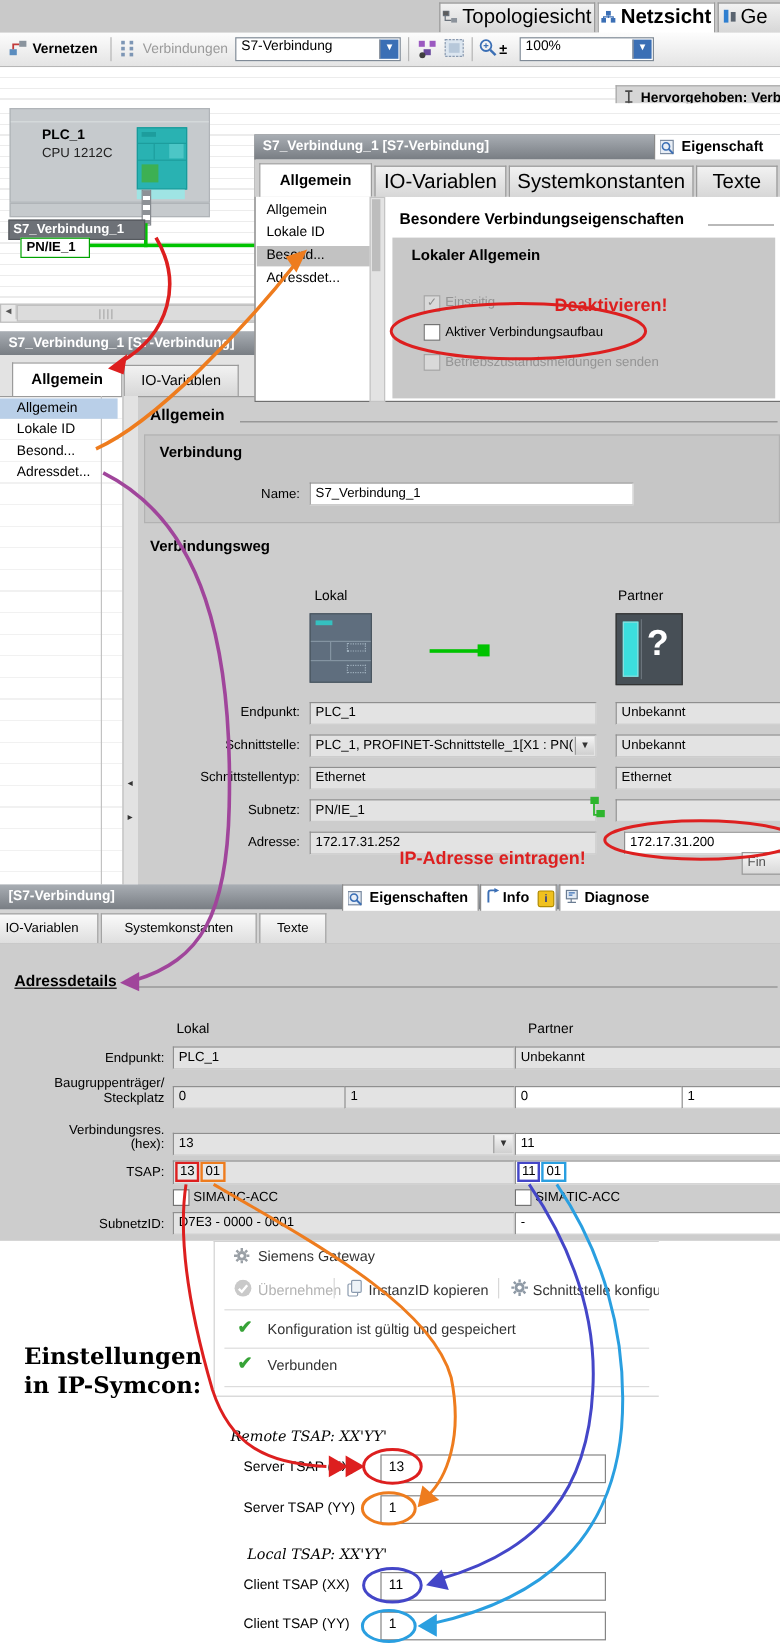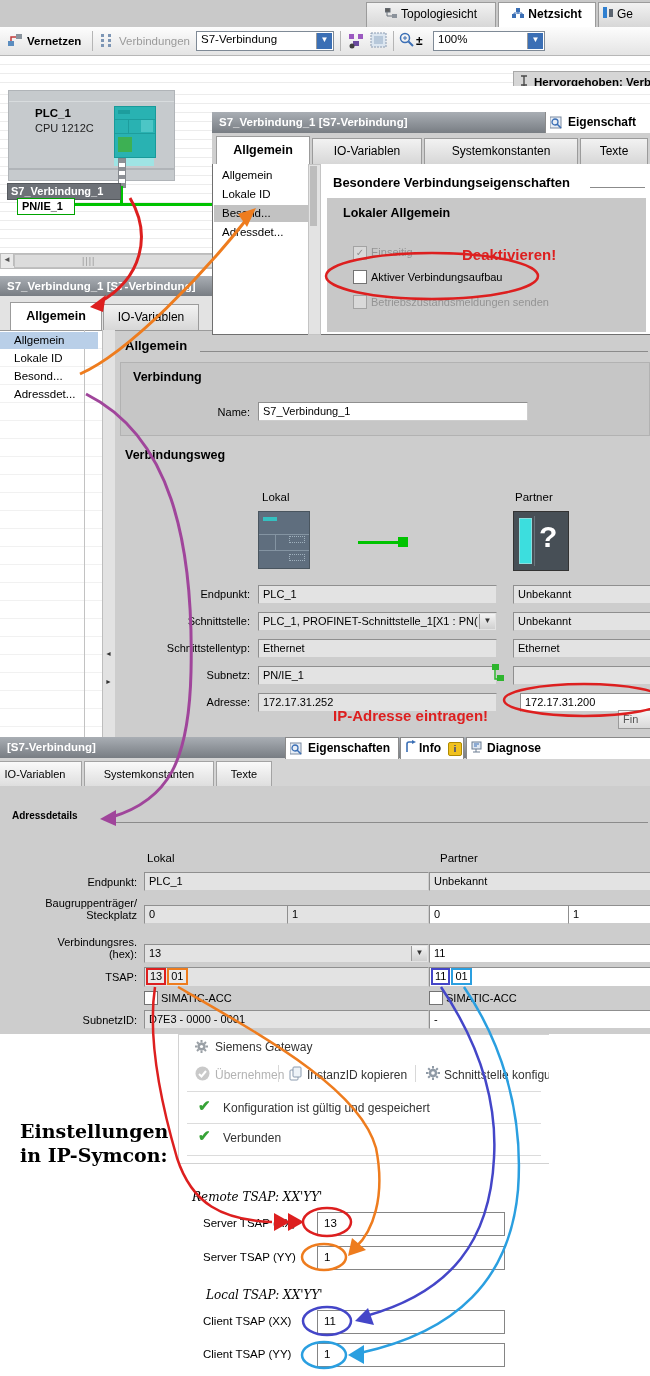--- a/index.html
+++ b/index.html
@@ -9,21 +9,21 @@
   .nowrap{white-space:nowrap;overflow:hidden;}
   .bold{font-weight:bold;}
   
   .rows{background:repeating-linear-gradient(180deg,#ffffff 0,#ffffff 8px,#ececec 8px,#ececec 9px);}
   .rows2{background:repeating-linear-gradient(180deg,#ffffff 0,#ffffff 17px,#f1f1f1 17px,#f1f1f1 18px);}
   
   .titlebar{background:linear-gradient(180deg,#a9aeb4,#787d83);color:#fff;font-weight:bold;
             font-size:11.5px;line-height:20px;padding-left:7px;}
   
   .tab{position:absolute;background:linear-gradient(180deg,#f2f2f2,#d7d7d7);border:1px solid #9b9b9b;
-       border-bottom:none;text-align:center;font-size:12px;line-height:22px;}
+       border-bottom:none;text-align:center;font-size:17px;line-height:22px;}
   .tab.active{background:#fff;font-weight:bold;}
   .smalltab{position:absolute;background:linear-gradient(180deg,#fafafa,#dedede);border:1px solid #a3a3a3;
        border-bottom:none;text-align:center;font-size:11px;line-height:20px;}
   
   .fld{position:absolute;background:#e3e3e3;border:1px solid;border-color:#8f8f8f #cdcdcd #cdcdcd #8f8f8f;
        font-size:11px;line-height:15px;padding:1px 4px 0 4px;white-space:nowrap;overflow:hidden;}
   .fldw{background:#fff;}
   .lbl{position:absolute;font-size:11px;text-align:right;white-space:nowrap;}
   .hd{position:absolute;font-weight:bold;font-size:12.5px;white-space:nowrap;}
   .uline{position:absolute;height:1px;background:#8b8b8b;}
@@ -345,21 +345,21 @@
 
   <div class="abs" style="left:0;top:758px;width:650px;height:28px;background:#d4d4d4;border-bottom:1px solid #a8a8a8;"></div>
   <div class="smalltab" style="left:-12px;top:761px;width:92px;height:24px;line-height:24px;">
     <span>IO-Variablen</span></div>
   <div class="smalltab" style="left:84px;top:761px;width:128px;height:24px;line-height:24px;">
     <span>Systemkonstanten</span></div>
   <div class="smalltab" style="left:216px;top:761px;width:54px;height:24px;line-height:24px;">
     <span>Texte</span></div>
 
   <div class="abs" style="left:0;top:786px;width:650px;height:248px;background:#cdcdcd;"></div>
-  <div class="hd" style="left:12px;top:810px;font-size:10px;">
+  <div class="hd" style="left:12px;top:810px;font-size:13px;text-decoration:underline;">
     <span>Adressdetails</span></div>
   <div class="uline" style="left:110px;top:822px;width:538px;"></div>
 
   <span class="abs" style="left:147px;top:852px;font-size:11.5px;"><span>Lokal</span></span>
   <span class="abs" style="left:440px;top:852px;font-size:11.5px;"><span>Partner</span></span>
 
   <div class="lbl" style="left:27px;top:876px;width:110px;"><span>Endpunkt:</span></div>
   <div class="fld" style="left:144px;top:872px;width:275px;height:16px;"><span>PLC_1</span></div>
   <div class="fld" style="left:429px;top:872px;width:221px;height:16px;"><span>Unbekannt</span></div>
 

